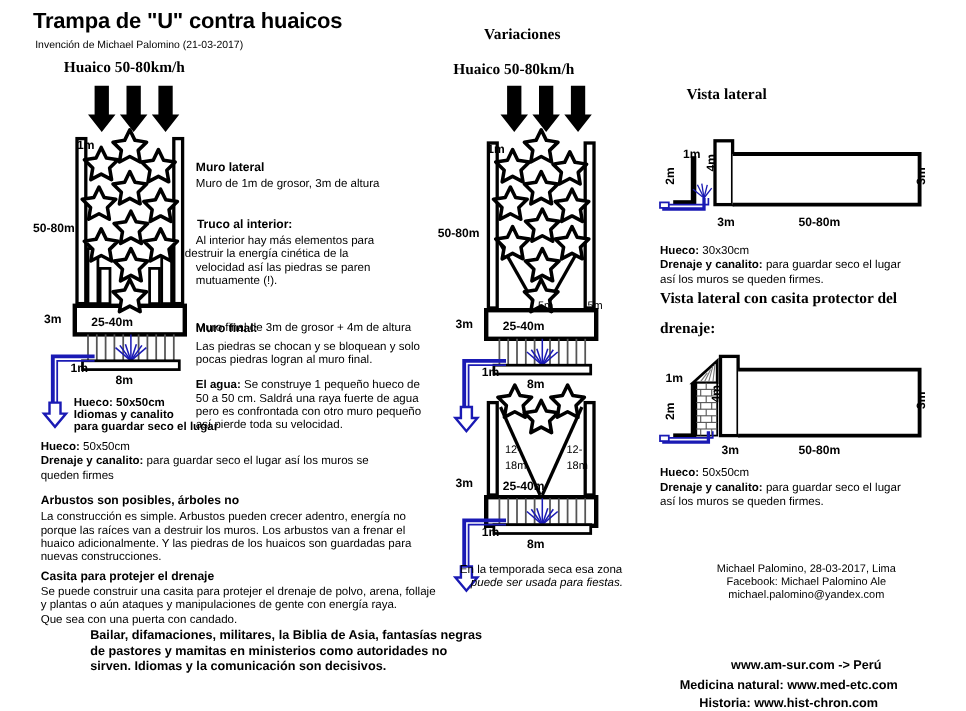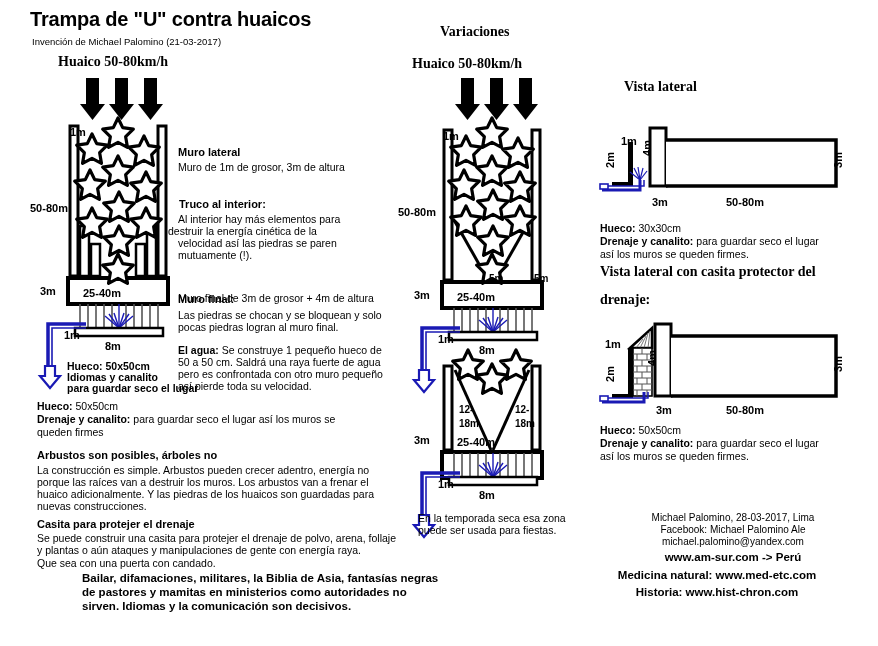--- a/index.html
+++ b/index.html
@@ -8,27 +8,27 @@
     font-family:"Liberation Sans","DejaVu Sans",sans-serif;
     color:#000;
   }
   .abs{position:absolute;}
   .b{font-weight:bold;}
   .title{font-size:20px;font-weight:bold;letter-spacing:-0.2px;}
   .subtitle{font-size:9.5px;}
   .h2{font-size:14px;font-weight:bold;font-family:Liberation Serif, serif;}
   .h3{font-size:11px;font-weight:bold;}
   .dimlabel{font-size:11px;font-weight:bold;}
-  .dimlabel-s{font-size:10px;font-weight:bold;}
+  .dimlabel-s{font-size:10px;font-weight:normal;}
   .body-t{font-size:10.5px;line-height:12.4px;}
   .body-b{font-size:10.5px;line-height:12.6px;font-weight:bold;}
   .vert{writing-mode:vertical-rl;transform:rotate(180deg);}
   .footer-b{font-size:11.5px;font-weight:bold;line-height:14px;}
   .credit{font-size:10px;line-height:12.5px;text-align:center;}
-  .credit-b{font-size:11.5px;font-weight:bold;line-height:14.5px;text-align:center;}
+  .credit-b{font-size:11.5px;font-weight:bold;line-height:14.5px;text-align:center;margin-top:48px;}
   svg{display:block;overflow:visible;}
 </style>
 </head>
 <body>
 
 <div class="abs title" style="left:30px;top:8px;">Trampa de "U" contra huaicos</div>
 <div class="abs subtitle" style="left:32px;top:36px;">Invención de Michael Palomino (21-03-2017)</div>
 
 <div class="abs h2" style="left:58px;top:54px;">Huaico 50-80km/h</div>
 
@@ -296,21 +296,21 @@
 
 <div class="abs" style="left:414px;top:467px;">
   <svg width="50" height="72" viewBox="0 0 50 72">
     <path d="M8 52 L8 6 L46 6" fill="none" stroke="#1a1ab4" stroke-width="3.5"></path>
     <path d="M12 52 L12 10 L46 10" fill="none" stroke="#1a1ab4" stroke-width="1.6"></path>
     <path d="M5 48 h10 v10 h5 L10 70 L0 58 h5 Z" fill="#fff" stroke="#1a1ab4" stroke-width="2.2"></path>
   </svg>
 </div>
 
 <div class="abs body-t" style="left:418px;top:512px;">En la temporada seca esa zona</div>
-<div class="abs body-t" style="left:418px;top:524px;">puede ser usada para fiestas.</div>
+<div class="abs body-t" style="left:428px;top:524px;font-style:italic;">puede ser usada para fiestas.</div>
 
 <div class="abs h2" style="left:624px;top:79px;">Vista lateral</div>
 
 <div class="abs" style="left:600px;top:118px;">
   <svg width="260" height="80" viewBox="0 0 260 80">
 
     <rect x="28" y="24" width="5" height="44" fill="#000"></rect>
 
     <rect x="12" y="64" width="20" height="4" fill="#000"></rect>
 

